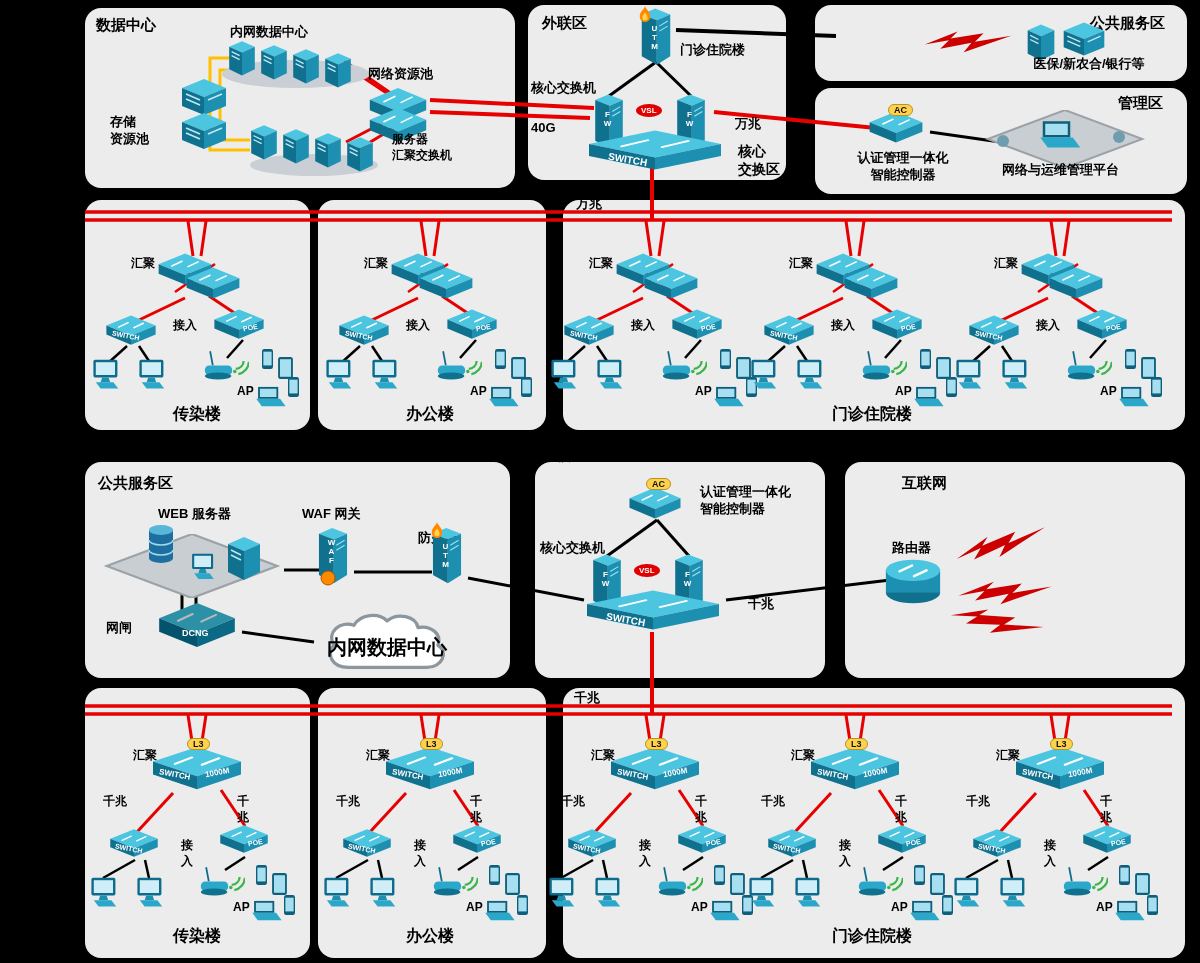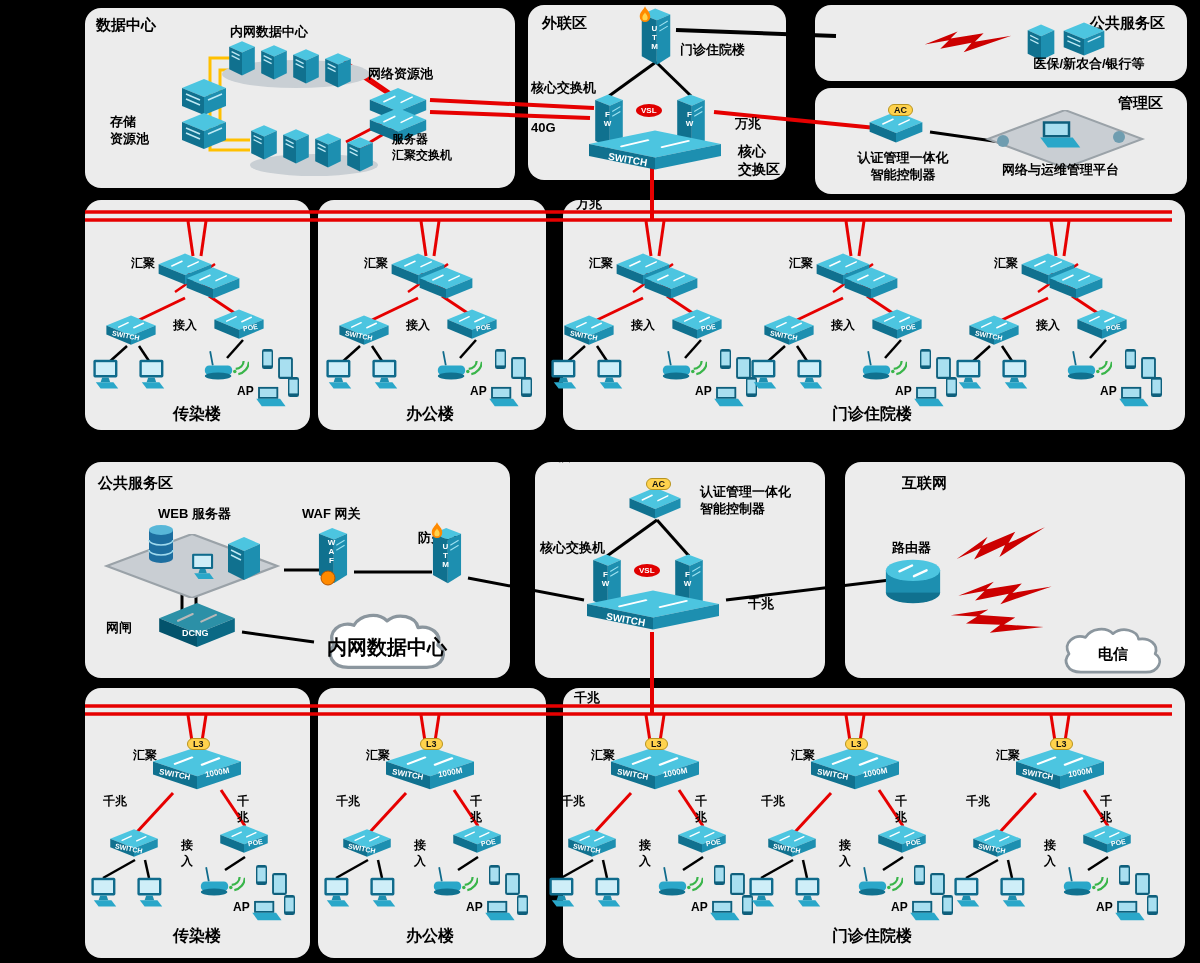--- a/index.html
+++ b/index.html
@@ -544,26 +544,20 @@
   <div class="dev" style="left:950px;top:578px">
       <svg class="icon" width="110" height="28">
         <use href="#s-bolt"></use>
       </svg>
     </div>
   <div class="dev" style="left:942px;top:608px;transform:rotate(13deg)">
       <svg class="icon" width="110" height="28">
         <use href="#s-bolt"></use>
       </svg>
     </div>
-  <div class="cloud" style="left:1058px;top:626px;width:110px;height:52px">
-    <svg class="icon" width="110" height="52" viewBox="0 0 120 56">
-        <use href="#s-cloud"></use>
-      </svg>
-    <span>电信</span>
-  </div>
 
 <div class="col" style="left: 197px; top: 200px;">
     <span class="lbl" style="left:-66px;top:56px">汇聚</span>
     <div class="dev" style="left:-42px;top:50px">
         <svg class="icon" width="60" height="38">
           <use href="#s-switch"></use>
         </svg>
       </div>
     <div class="dev" style="left:-14px;top:64px">
         <svg class="icon" width="60" height="38">

